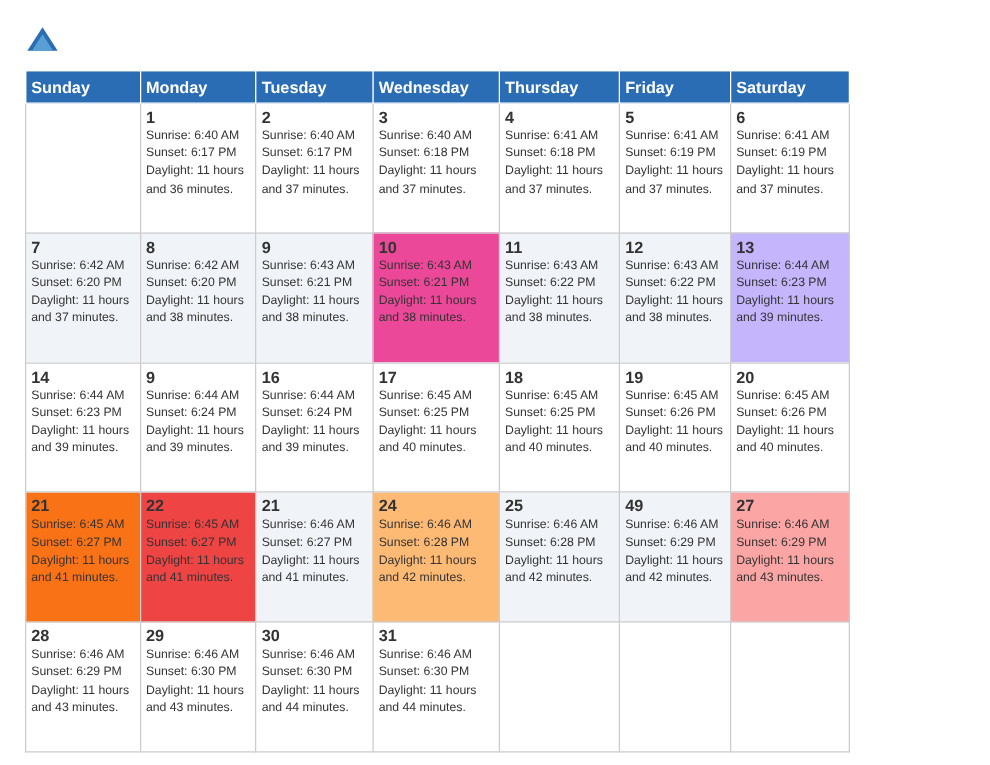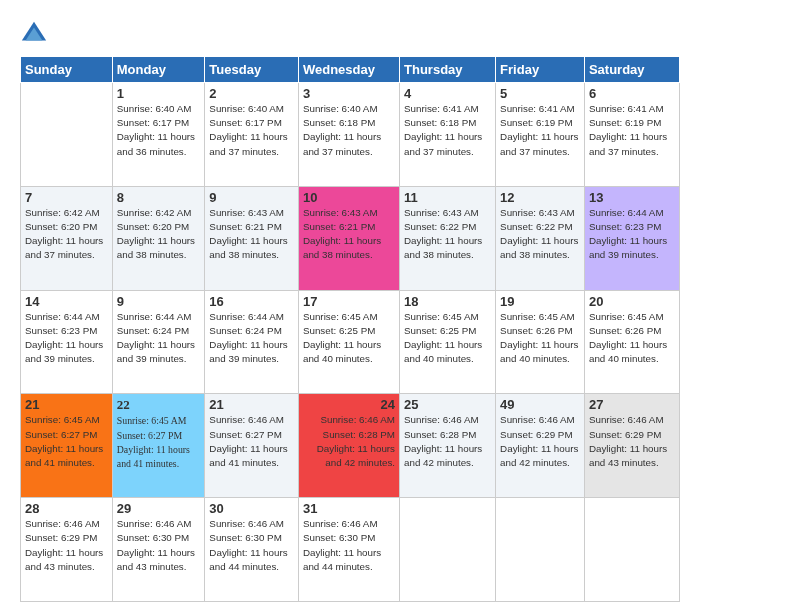--- a/index.html
+++ b/index.html
@@ -286,56 +286,56 @@
           </td>
         </tr>
         <tr>
           <td style="background: #f97316;">
             <span class="day-number">21</span>
             <div class="day-info" style="white-space: pre-line;">Sunrise: 6:45 AM
 Sunset: 6:27 PM
 Daylight: 11 hours
 and 41 minutes.</div>
           </td>
-          <td style="background: #7dd3fc; font-family: Liberation Serif, serif;">
+          <td style="background: #ef4444;">
             <span class="day-number">22</span>
             <div class="day-info" style="white-space: pre-line;">Sunrise: 6:45 AM
 Sunset: 6:27 PM
 Daylight: 11 hours
 and 41 minutes.</div>
           </td>
           <td style="background: rgb(240, 244, 248);">
             <span class="day-number">21</span>
             <div class="day-info" style="white-space: pre-line;">Sunrise: 6:46 AM
 Sunset: 6:27 PM
 Daylight: 11 hours
 and 41 minutes.</div>
           </td>
-          <td style="background: #ef4444; text-align: right;">
+          <td style="background: #fdba74;">
             <span class="day-number">24</span>
             <div class="day-info" style="white-space: pre-line;">Sunrise: 6:46 AM
 Sunset: 6:28 PM
 Daylight: 11 hours
 and 42 minutes.</div>
           </td>
           <td style="background: rgb(240, 244, 248);">
             <span class="day-number">25</span>
             <div class="day-info" style="white-space: pre-line;">Sunrise: 6:46 AM
 Sunset: 6:28 PM
 Daylight: 11 hours
 and 42 minutes.</div>
           </td>
           <td style="background: rgb(240, 244, 248);">
             <span class="day-number">49</span>
             <div class="day-info" style="white-space: pre-line;">Sunrise: 6:46 AM
 Sunset: 6:29 PM
 Daylight: 11 hours
 and 42 minutes.</div>
           </td>
-          <td style="background: #e5e5e5;">
+          <td style="background: #fca5a5;">
             <span class="day-number">27</span>
             <div class="day-info" style="white-space: pre-line;">Sunrise: 6:46 AM
 Sunset: 6:29 PM
 Daylight: 11 hours
 and 43 minutes.</div>
           </td>
         </tr>
         <tr>
           <td>
             <span class="day-number">28</span>

